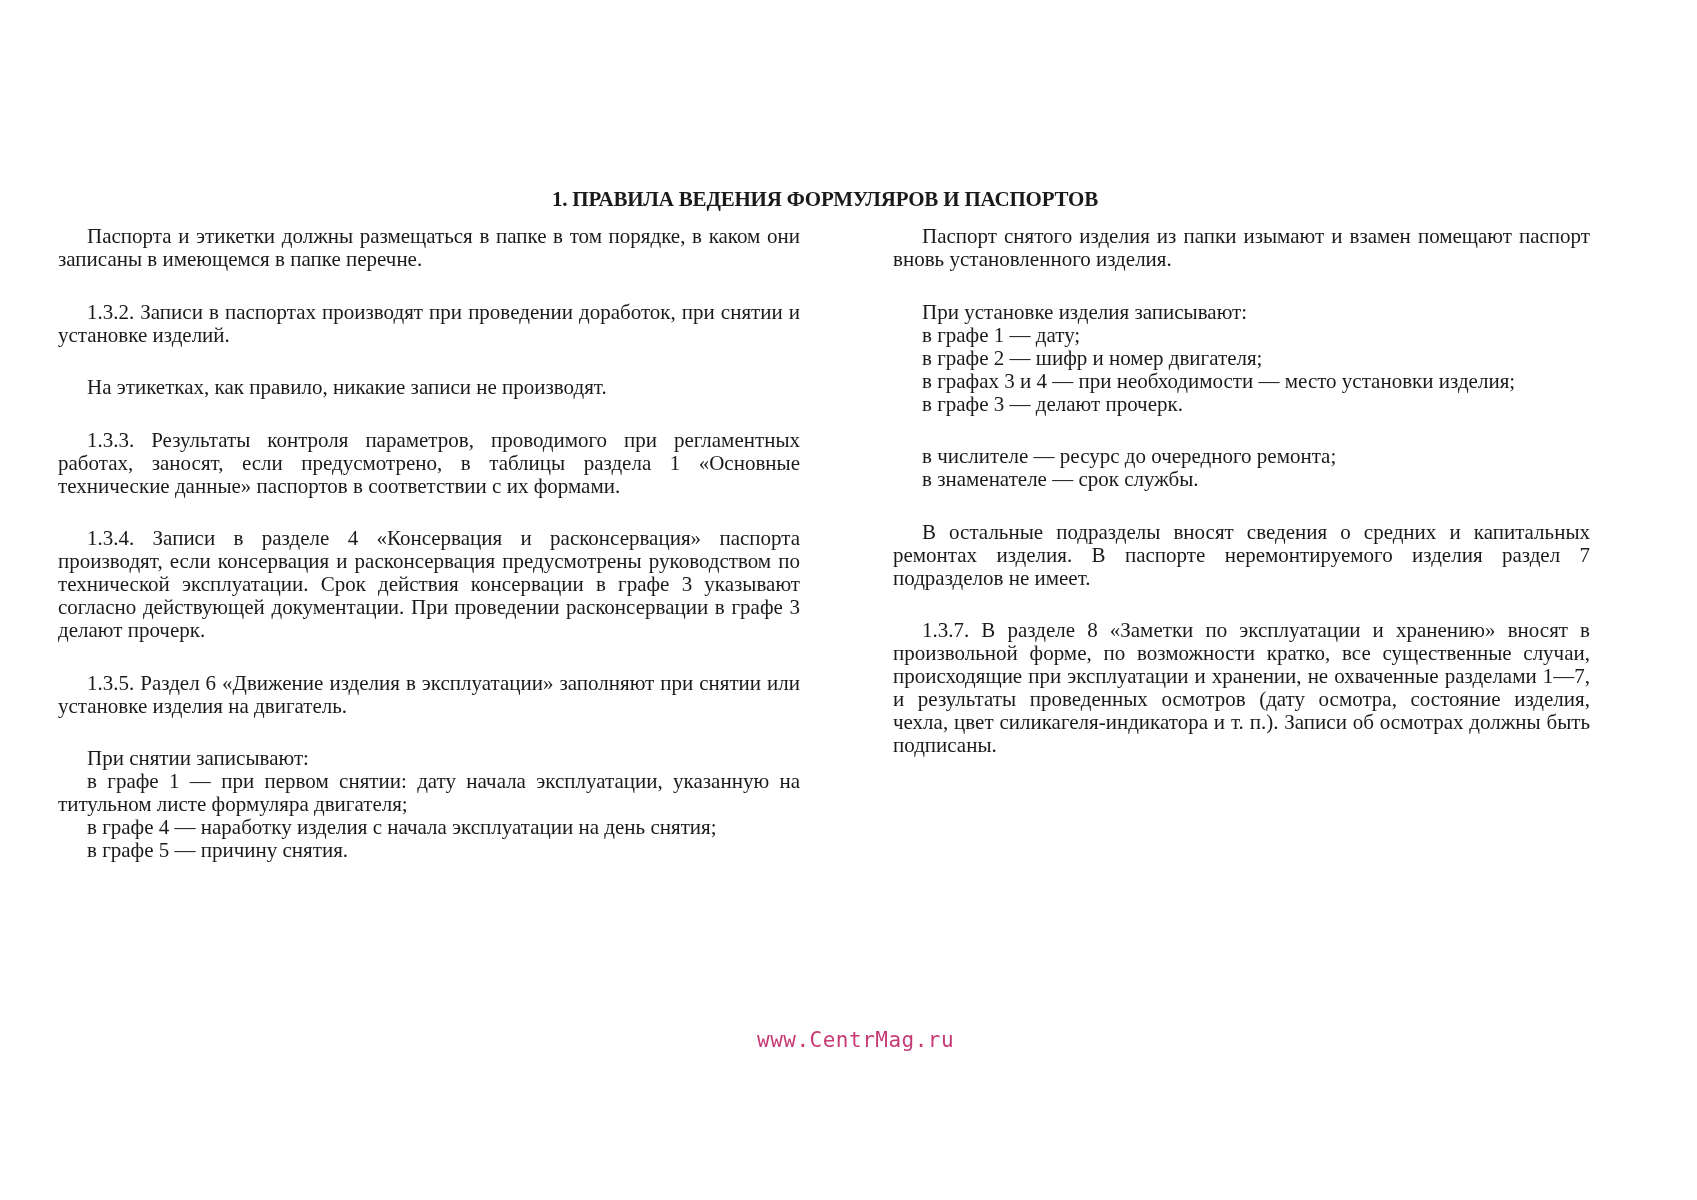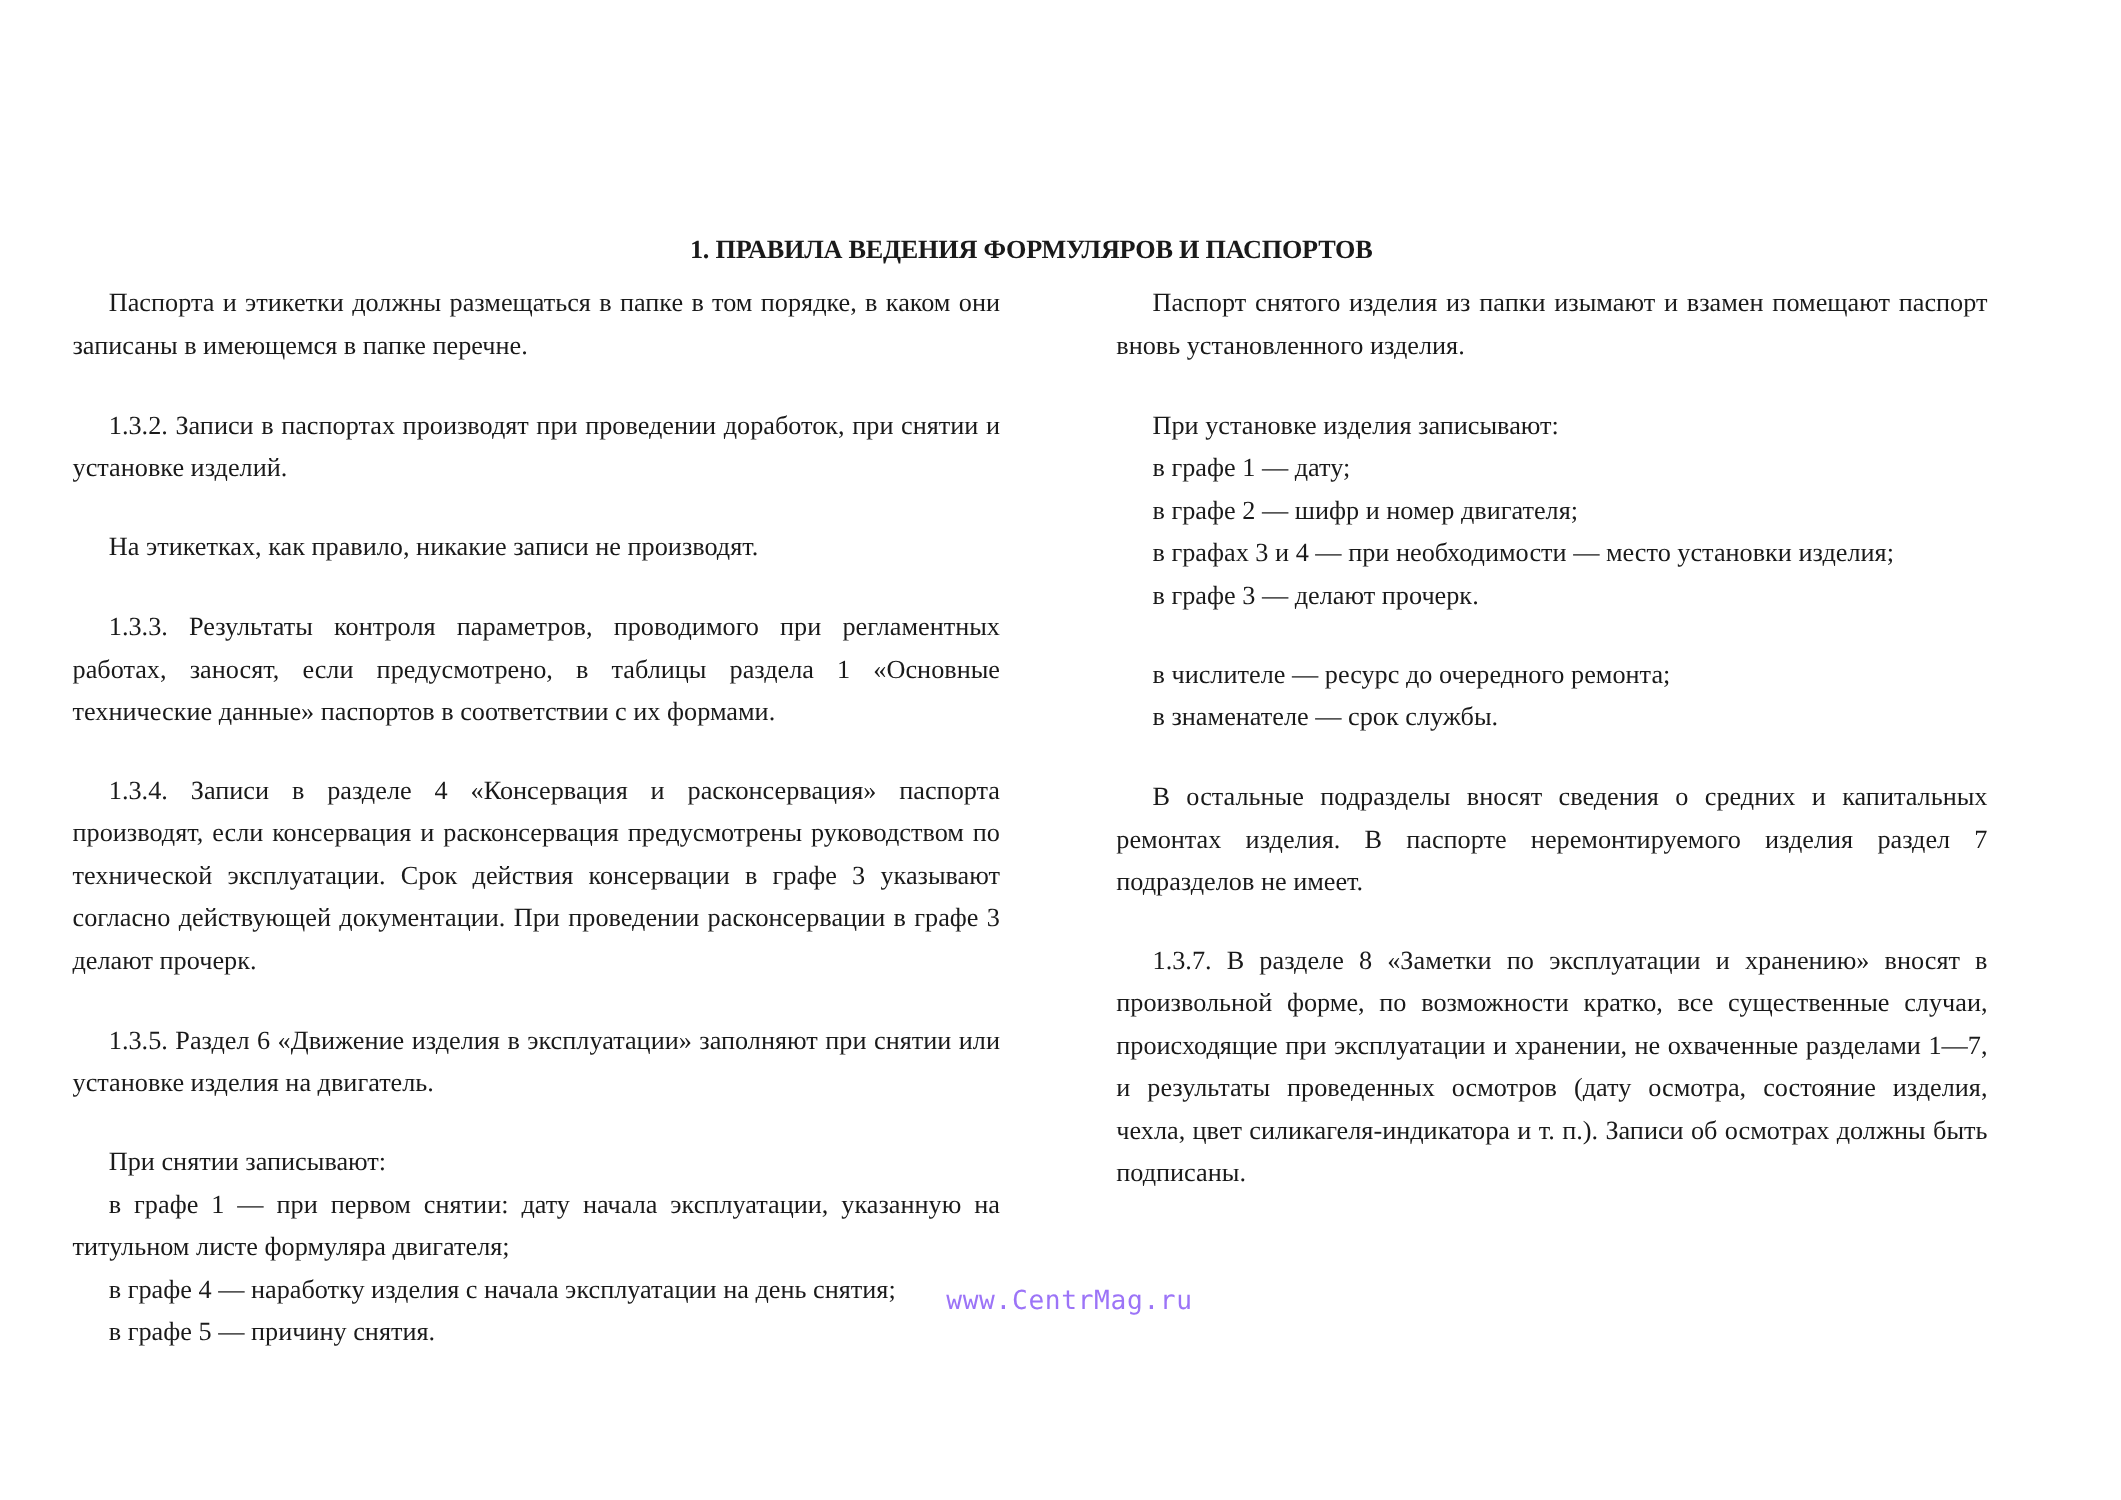--- a/index.html
+++ b/index.html
@@ -8,31 +8,31 @@
     font-family: "Liberation Serif", "DejaVu Serif", serif;
     color: #1a1a1a;
   }
   .title {
     position: absolute; top: 187px; left: 0; width: 1650px;
     text-align: center; font-weight: bold; font-size: 21px;
     letter-spacing: -0.2px;
   }
   .col {
     position: absolute; top: 225px;
-    font-size: 21px; line-height: 34px;
+    font-size: 21px; line-height: 23px;
     text-align: justify;
   }
   .col.left { left: 58px; width: 742px; }
   .col.right { left: 893px; width: 697px; }
   .p { margin: 0; text-indent: 29px; }
   .gap { height: 29.5px; }
   .watermark {
     position: absolute; left: 757px; top: 1028px;
     font-family: "DejaVu Sans Mono", monospace; font-size: 21px;
-    color: #8b5cf6; opacity: 0.85; letter-spacing: 0.5px;
+    color: #be185d; opacity: 0.85; letter-spacing: 0.5px;
   }
 </style>
 </head>
 <body>
 
 <div class="title">1. ПРАВИЛА ВЕДЕНИЯ ФОРМУЛЯРОВ И ПАСПОРТОВ</div>
 
 <div class="col left">
     <div class="p">Паспорта и этикетки должны размещаться в папке в том порядке, в каком они записаны в имеющемся в папке перечне.</div>
     <div class="gap"></div>

